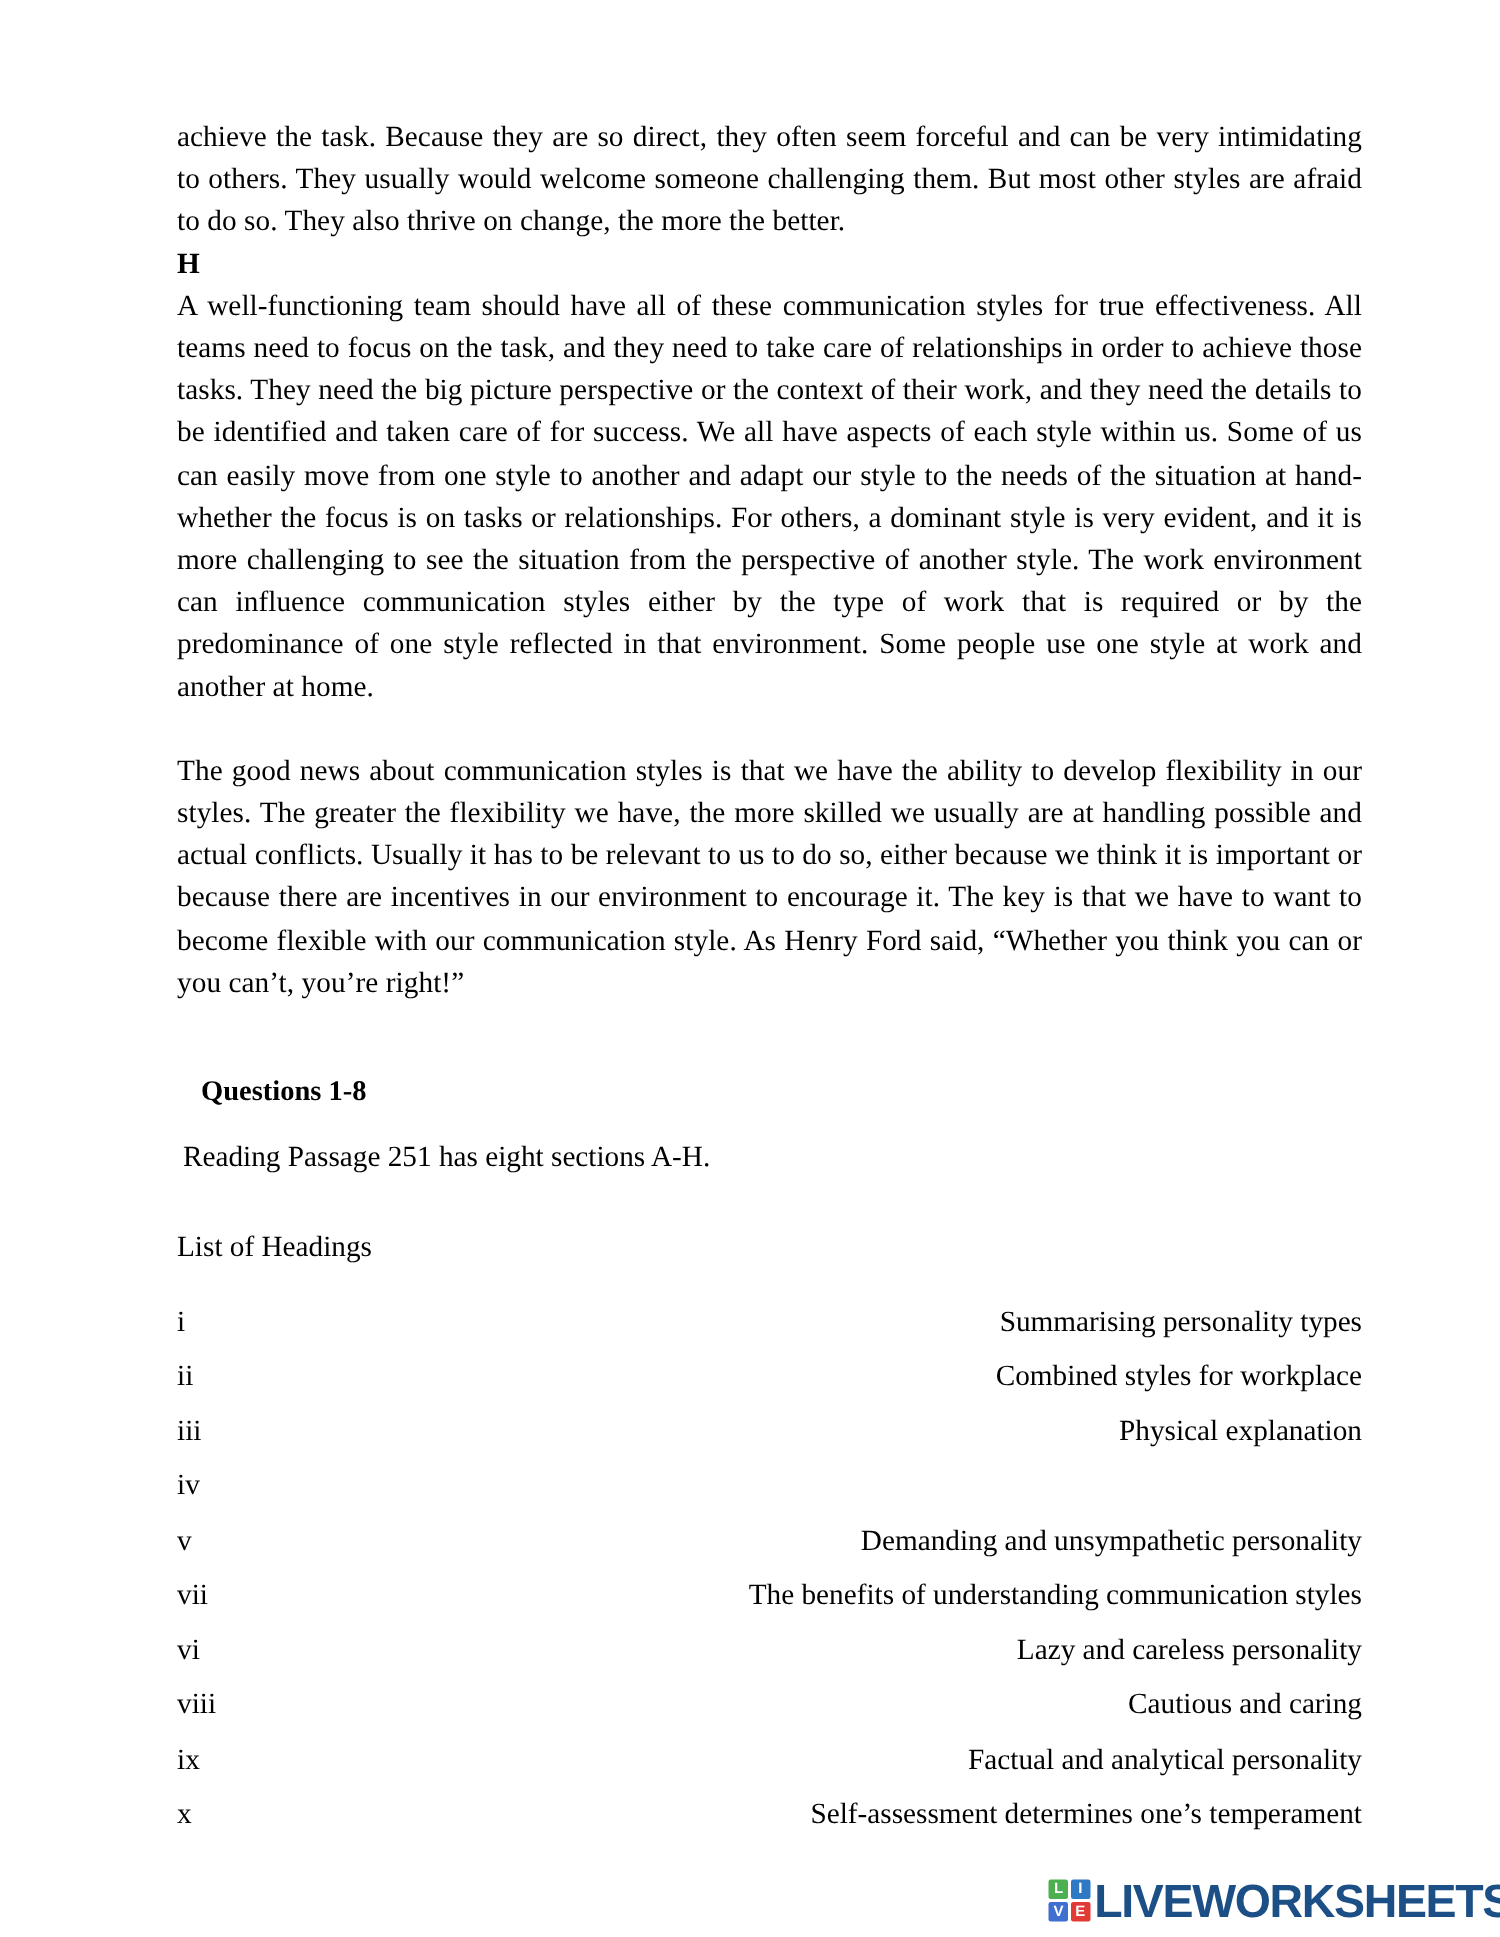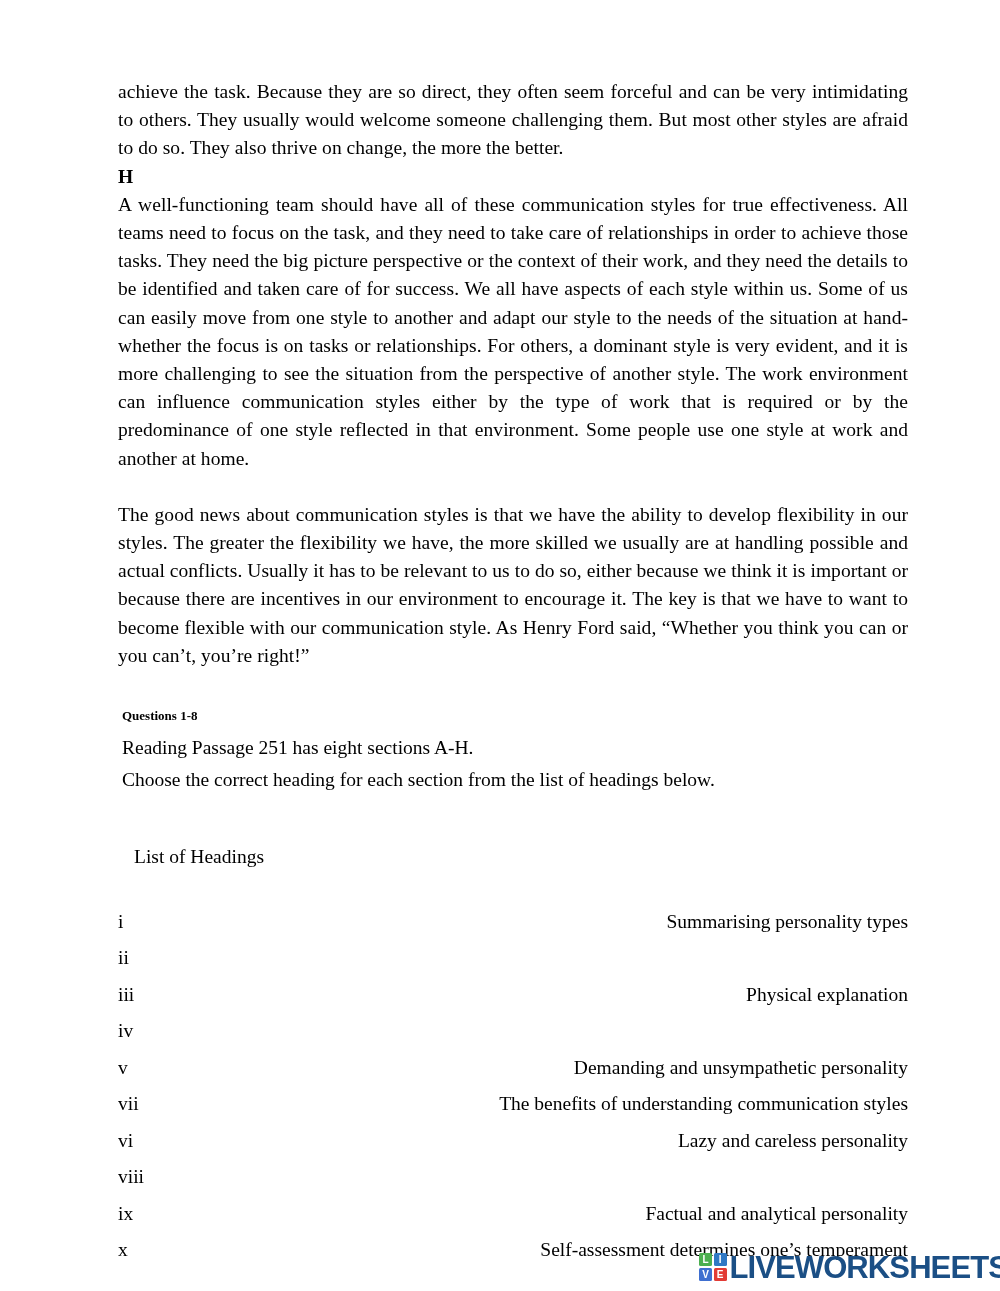--- a/index.html
+++ b/index.html
@@ -47,36 +47,36 @@
     line-height: 28.2px;
     font-weight: bold;
     text-align: left;
   }
 
   .para-gap {
     height: 28px;
   }
 
   .q-heading {
-    margin: 4px;
-    font-size: 13px;
+    margin: 16px;
+    font-size: 19px;
     line-height: 28.2px;
     font-weight: bold;
     text-align: left;
   }
 
   .q-line {
     margin: 4px;
     font-size: 19.5px;
     line-height: 28.2px;
     text-align: left;
   }
 
   .list-title {
-    margin: 16px;
+    margin: 0;
     font-size: 19.5px;
     line-height: 28.2px;
     text-align: left;
   }
 
   .headings-list {
     margin: 0;
     padding: 0;
     list-style: none;
   }
@@ -160,35 +160,35 @@
     <div class="para-gap"></div>
 
     <p class="body-para">The good news about communication styles is that we have the ability to develop flexibility in our styles. The greater the flexibility we have, the more skilled we usually are at handling possible and actual conflicts. Usually it has to be relevant to us to do so, either because we think it is important or because there are incentives in our environment to encourage it. The key is that we have to want to become flexible with our communication style. As Henry Ford said, “Whether you think you can or you can’t, you’re right!”</p>
 
     <div class="para-gap"></div>
 
     <p class="q-heading">Questions 1-8</p>
 
     <p class="q-line">Reading Passage 251 has eight sections A-H.</p>
 
-    <p class="q-line">Choose the correct heading for each section from the list of headings below.</p>
 
     <div class="para-gap"></div>
 
     <p class="list-title">List of Headings</p>
 
     <div style="height:21px"></div>
 
     <ul class="headings-list">
       <li class="heading-item">
         <span class="heading-num">i</span>
         <span class="heading-text">Summarising personality types</span>
       </li>
       <li class="heading-item">
         <span class="heading-num">ii</span>
+        <span class="heading-text">Combined styles for workplace</span>
       </li>
       <li class="heading-item">
         <span class="heading-num">iii</span>
         <span class="heading-text">Physical explanation</span>
       </li>
       <li class="heading-item">
         <span class="heading-num">iv</span>
       </li>
       <li class="heading-item">
         <span class="heading-num">v</span>
@@ -197,20 +197,21 @@
       <li class="heading-item">
         <span class="heading-num">vii</span>
         <span class="heading-text">The benefits of understanding communication styles</span>
       </li>
       <li class="heading-item">
         <span class="heading-num">vi</span>
         <span class="heading-text">Lazy and careless personality</span>
       </li>
       <li class="heading-item">
         <span class="heading-num">viii</span>
+        <span class="heading-text">Cautious and caring</span>
       </li>
       <li class="heading-item indented">
         <span class="heading-num">ix</span>
         <span class="heading-text">Factual and analytical personality</span>
       </li>
       <li class="heading-item indented">
         <span class="heading-num">x</span>
         <span class="heading-text">Self-assessment determines one’s temperament</span>
       </li>
     </ul>

